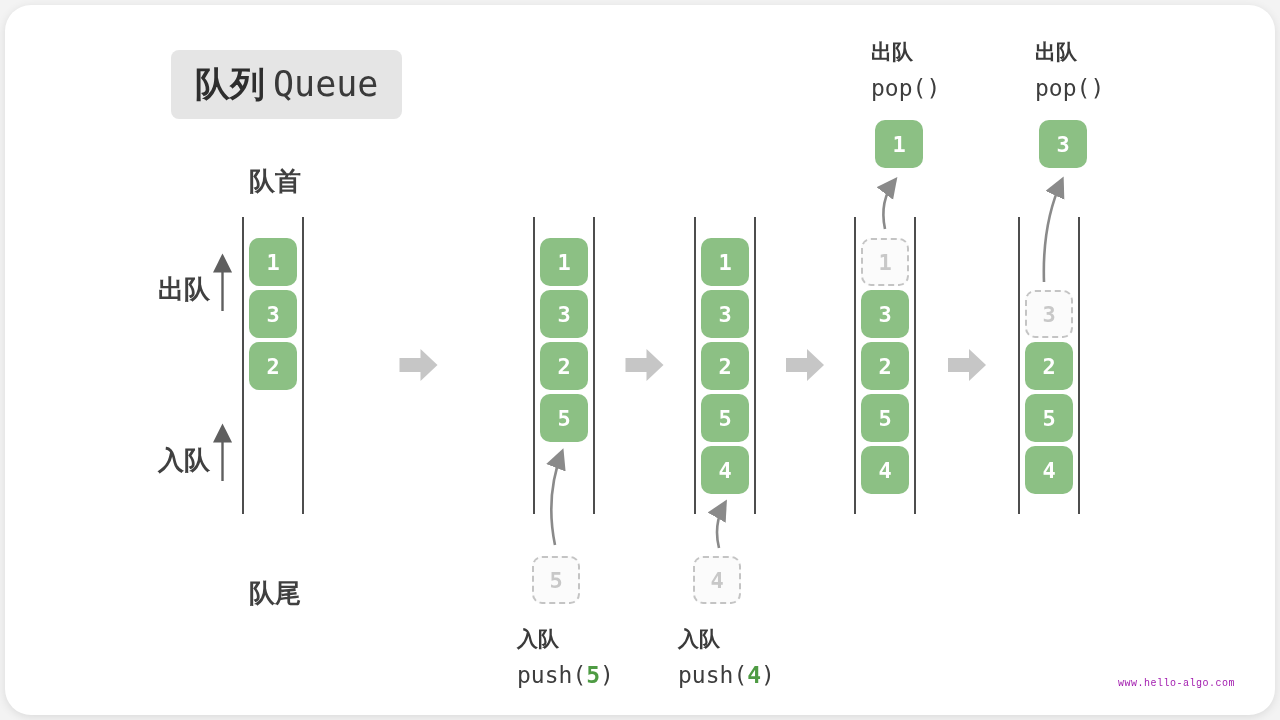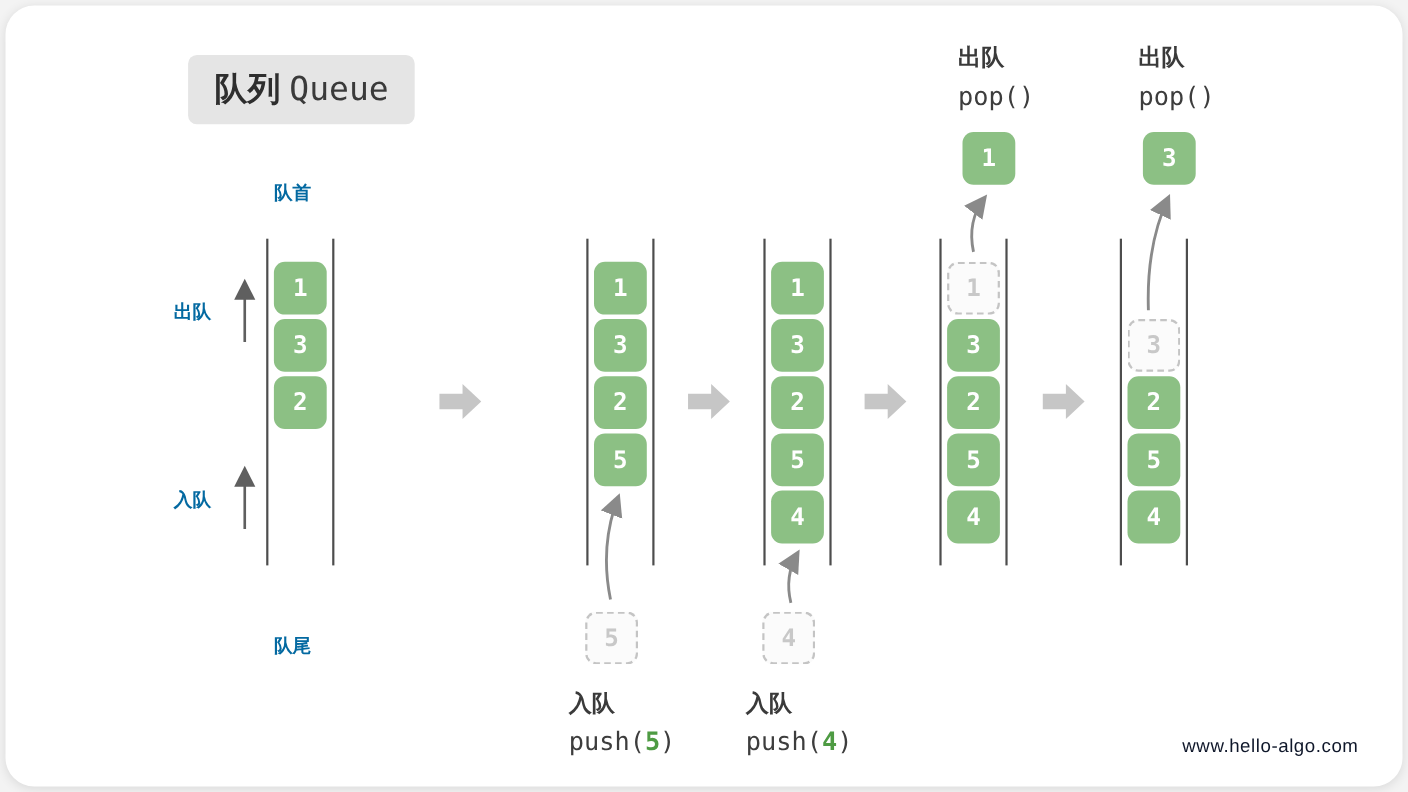--- a/index.html
+++ b/index.html
@@ -19,31 +19,31 @@
     box-shadow: 0 2px 10px rgba(0,0,0,0.10);
   }
   .abs { position: absolute; }
 
   
   #title-box {
     left: 166px; top: 45px;
     background: #e5e5e5;
     border-radius: 8px;
     padding: 11px 24px;
-    font-size: 30px;
+    font-size: 35px;
     white-space: nowrap;
   }
   #title-box .zh { font-weight: bold; color: #2e2e2e; }
   #title-box .en { font-family: "DejaVu Sans Mono", monospace; color: #3a3a3a; margin-left: 8px; }
 
   
   .cjk-label {
     font-weight: bold;
-    font-size: 17px;
-    color: #0369a1;
+    font-size: 26px;
+    color: #404040;
     white-space: nowrap;
     text-align: center;
   }
 
   
   .wall {
     position: absolute;
     width: 1.6px;
     background: #4d4d4d;
   }
@@ -76,23 +76,23 @@
 
   
   #arrow-layer {
     position: absolute; left: 0; top: 0;
     width: 1280px; height: 720px;
     pointer-events: none;
   }
 
   #watermark {
     right: 40px; bottom: 26px;
-    font-family: Liberation Sans, sans-serif;
-    font-size: 17px;
-    color: #0f172a;
+    font-family: Liberation Mono, monospace;
+    font-size: 10px;
+    color: #a21caf;
     letter-spacing: 0.5px;
   }
 </style>
 </head>
 <body>
 
 <div id="card">
 
   <div id="title-box" class="abs">
     <span class="zh">队列</span><span class="en">Queue</span>

